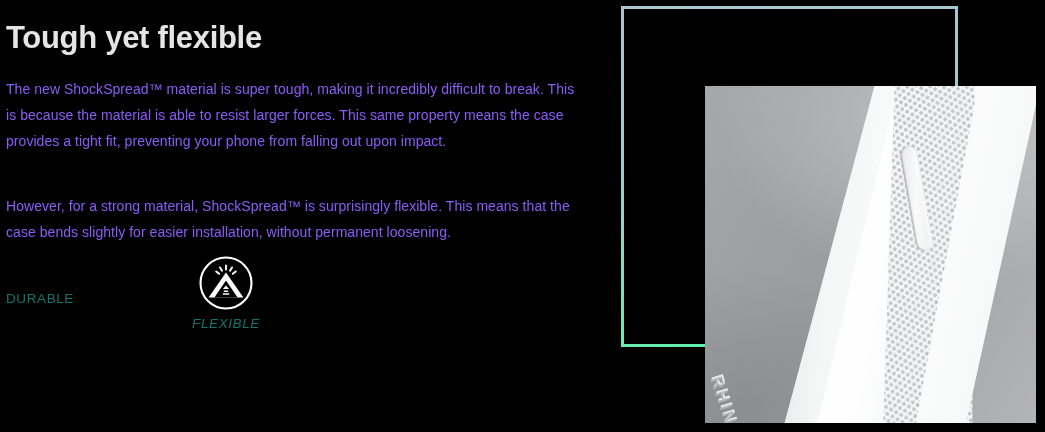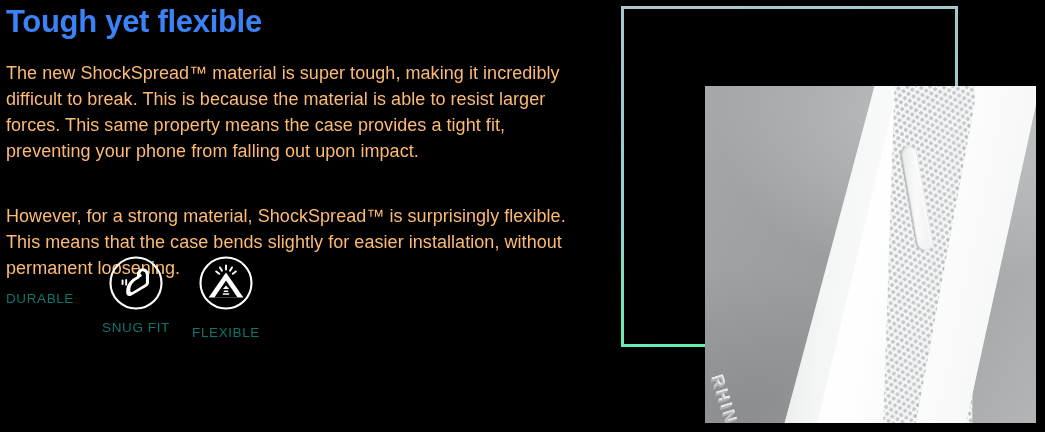--- a/index.html
+++ b/index.html
@@ -17,33 +17,33 @@
 
   
   #content-column {
     position: absolute;
     left: 6px; top: 0px;
     width: 570px; height: 432px;
   }
 
   #page-title {
     margin: 0;
-    padding-top: 2px;
+    padding-top: 18px;
     font-size: 31px;
     line-height: 40px;
     font-weight: bold;
     letter-spacing: -0.3px;
-    color: #3b82f6;
+    color: #e5e5e5;
   }
 
   .body-paragraph {
     margin: 0;
-    font-size: 18px;
+    font-size: 14px;
     line-height: 26px;
-    color: #fdba74;
+    color: #8b5cf6;
     font-weight: normal;
     letter-spacing: 0.05px;
   }
   #paragraph-1 { margin-top: 18px; }
   #paragraph-2 { margin-top: 39px; }
 
   
   #feature-row {
     position: absolute;
     left: 0px; top: 250px;
@@ -68,21 +68,21 @@
   }
 
   
   #feature-durable { left: 0px; top: 41px; width: 80px; }
   #feature-durable .feature-label { text-align: left; }
 
   #feature-snug-fit  { left: 86px;  top: 5px;  width: 88px; }
   #feature-snug-fit .feature-label { margin-top: 9px; }
 
   #feature-flexible  { left: 180px; top: 5px;  width: 80px; }
-  #feature-flexible .feature-label { margin-top: 14px; }
+  #feature-flexible .feature-label { margin-top: 5px; font-style: italic; }
 
   
   #visual-panel {
     position: absolute;
     left: 576px; top: 0;
     width: 469px; height: 432px;
   }
 
   
   #accent-frame {
@@ -215,46 +215,20 @@
   <p id="paragraph-1" class="body-paragraph">The new ShockSpread™ material is super tough, making it incredibly difficult to break. This is because the material is able to resist larger forces. This same property means the case provides a tight fit, preventing your phone from falling out upon impact.</p>
 
   <p id="paragraph-2" class="body-paragraph">However, for a strong material, ShockSpread™ is surprisingly flexible. This means that the case bends slightly for easier installation, without permanent loosening.</p>
 
   <div id="feature-row">
 
     <div class="feature-item" id="feature-durable">
       <span class="feature-label">DURABLE</span>
     </div>
 
-    <div class="feature-item" id="feature-snug-fit">
-      <svg class="feature-icon" viewBox="0 0 56 56">
-        <circle cx="28" cy="28" r="25.5" fill="none" stroke="#ffffff" stroke-width="2.1"></circle>
-        <g fill="#ffffff">
-
-          <path d="M34.6 13.2 c3.6 0 6.4 2.9 6.4 6.5 l0 7.6 c0 2.0 -1.1 3.6 -2.7 4.5
-                   L23.4 40.6 c-2.4 1.4 -5.2 -0.2 -5.2 -2.8 l0 -1.4
-                   c0 -5.8 3.3 -11.1 8.5 -13.7 l1.3 -0.7
-                   c0.6 -0.3 1.0 -0.9 1.0 -1.6 l0 -1.0
-                   c0 -3.4 2.5 -6.2 5.6 -6.2 z" fill="#ffffff"></path>
-
-          <path d="M34.4 16.3 c2.0 0 3.5 1.6 3.5 3.6 l0 7.4
-                   c0 0.9 -0.5 1.7 -1.3 2.2 L24.3 36.9
-                   c-0.9 0.5 -2.0 -0.1 -2.0 -1.1 l0 -0.4
-                   c0 -4.6 2.6 -8.7 6.7 -10.8 l1.2 -0.6
-                   c1.3 -0.7 2.1 -2.0 2.1 -3.4 l0 -1.0
-                   c0 -1.8 1.0 -3.3 2.1 -3.3 z" fill="#000000"></path>
-
-          <circle cx="32.2" cy="20.6" r="1.5" fill="#ffffff"></circle>
-
-          <rect x="13.6" y="24.6" width="1.9" height="5.4" rx="0.9"></rect>
-          <rect x="17.2" y="24.0" width="1.9" height="6.6" rx="0.9"></rect>
-        </g>
-      </svg>
-      <span class="feature-label">SNUG FIT</span>
-    </div>
 
     <div class="feature-item" id="feature-flexible">
       <svg class="feature-icon" viewBox="0 0 56 56">
         <circle cx="28" cy="28" r="25.5" fill="none" stroke="#ffffff" stroke-width="2.1"></circle>
         <g fill="#ffffff" stroke="#ffffff" stroke-linecap="round">
 
           <line x1="28" y1="10.4" x2="28" y2="14.6" stroke-width="1.9"></line>
           <line x1="22.0" y1="12.4" x2="24.0" y2="15.8" stroke-width="1.9"></line>
           <line x1="34.0" y1="12.4" x2="32.0" y2="15.8" stroke-width="1.9"></line>
           <line x1="18.2" y1="16.4" x2="21.2" y2="18.8" stroke-width="1.9"></line>

